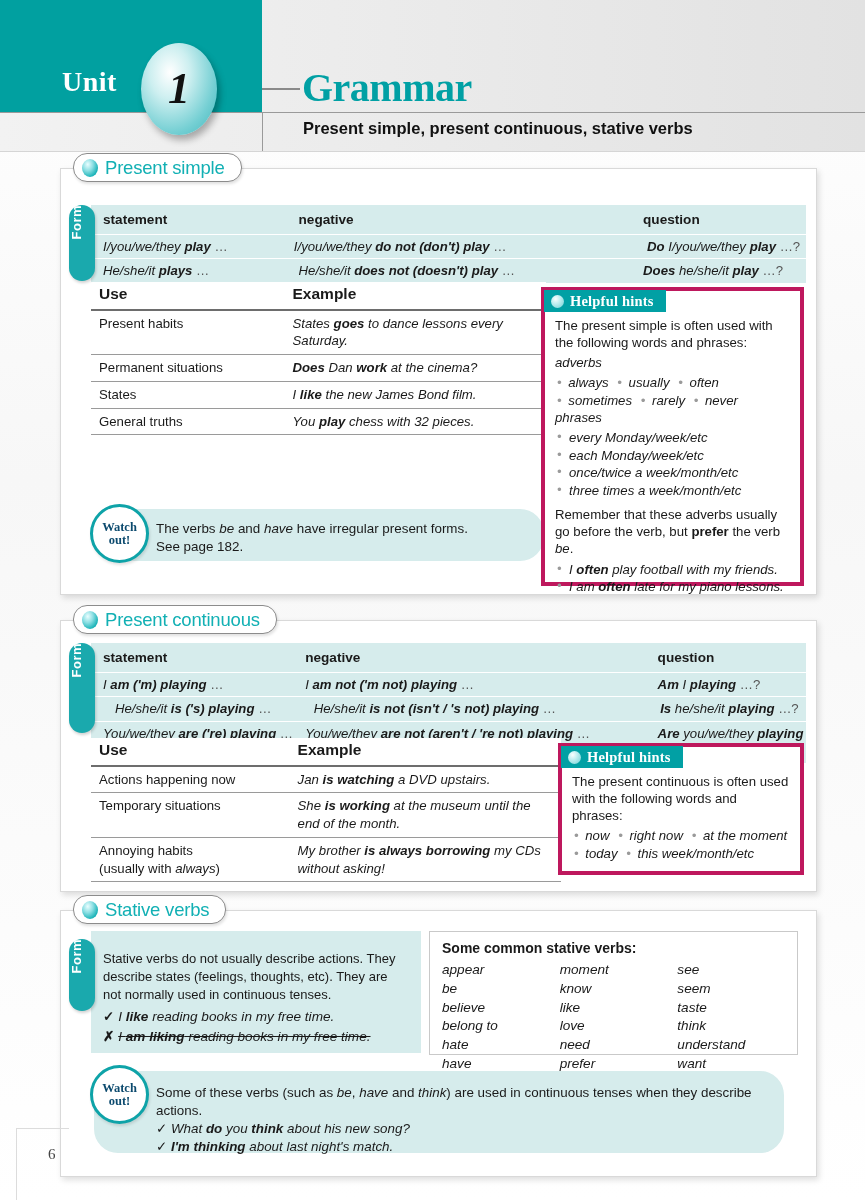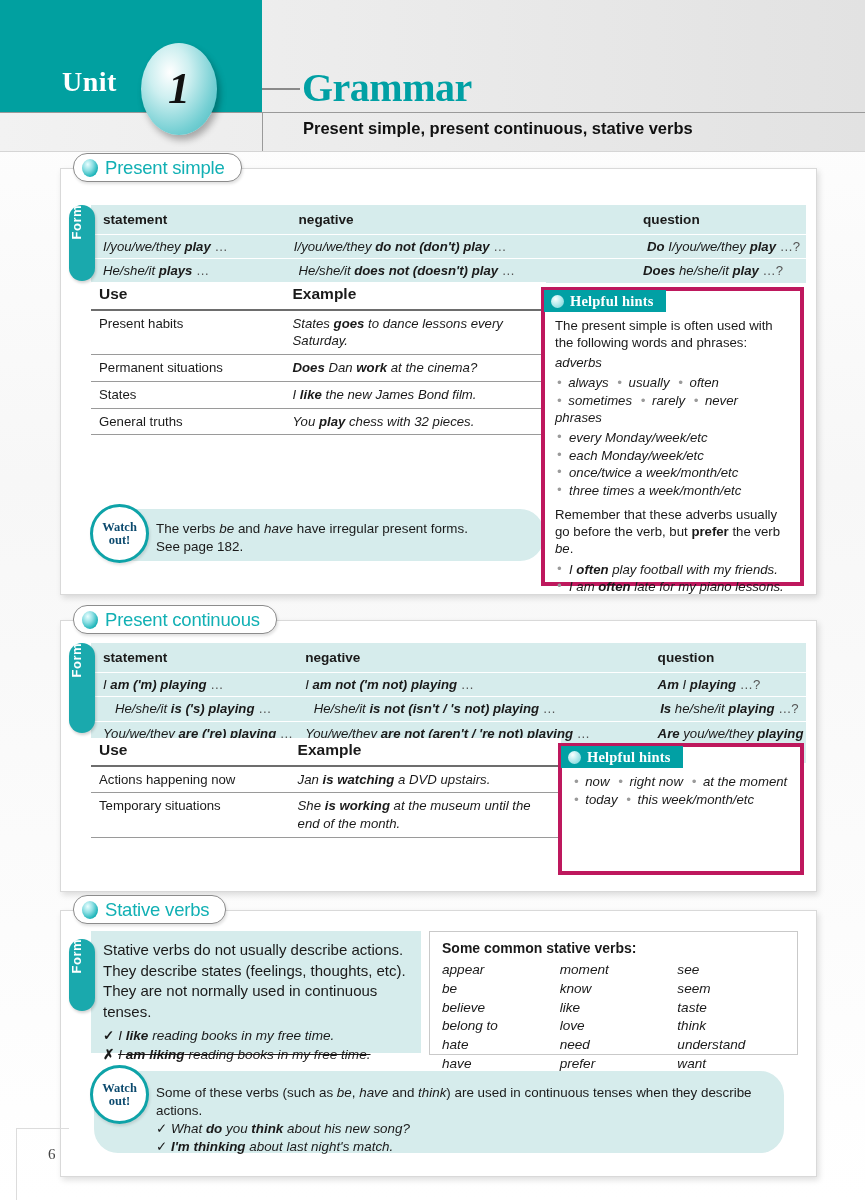--- a/index.html
+++ b/index.html
@@ -93,21 +93,21 @@
   .watch{position:absolute;background:#d6ecec;border-radius:24px;}
   .wbadge{position:absolute;background:#ffffff;border:3px solid #0ea3a8;border-radius:50%;
         display:flex;flex-direction:column;align-items:center;justify-content:center;
         line-height:1.02;z-index:6;box-shadow:1px 2px 3px rgba(0,0,0,.12);}
   .wbadge i{font-style:normal;font-weight:bold;font-size:12.5px;color:#0c4a6e;
         font-family:"Liberation Serif",serif;}
   .wtext{position:absolute;font-size:13.4px;line-height:1.34;}
 
   
   .sv-left{position:absolute;background:#d6ecec;}
-  .sv-left .txt{padding:9px 14px 4px 12px;font-size:15px;line-height:1.37;}
+  .sv-left .txt{padding:19px 14px 4px 12px;font-size:13px;line-height:1.37;}
   .sv-left .ex{padding:0 14px 8px 12px;font-size:13.6px;line-height:1.42;}
   .strike{text-decoration:line-through;}
   .sv-right{position:absolute;background:#fff;border:1px solid #c9c9c9;}
   .sv-right h4{margin:0;padding:8px 0 5px 12px;font-size:14px;font-weight:bold;}
   .sv-cols{display:flex;padding:0 0 8px 12px;}
   .sv-cols div{font-style:italic;font-size:13.6px;line-height:1.38;}
   .pnum{position:absolute;left:48px;top:1146px;font-size:15px;color:#444;
         font-family:"Liberation Serif",serif;}
   .lbox{position:absolute;left:16px;top:1128px;width:52px;height:72px;border:1px solid #dcdcdc;
         border-right:none;border-bottom:none;}
@@ -251,28 +251,33 @@
           <div class="uc" style="width:265px">Example</div>
         </div>
         <div class="urow">
           <div class="uc" style="width:190px">Actions happening now</div>
           <div class="uc ex" style="width:265px"><span class="it">Jan </span><span class="bi">is watching</span><span class="it"> a DVD upstairs.</span></div>
         </div>
         <div class="urow">
           <div class="uc" style="width:190px">Temporary situations</div>
           <div class="uc ex" style="width:265px"><span class="it">She </span><span class="bi">is working</span><span class="it"> at the museum until the end of the month.</span></div>
         </div>
+        <div class="urow last">
+          <div class="uc" style="width:190px">Annoying habits<br>(usually with <span class="it">always</span>)</div>
+          <div class="uc ex" style="width:265px"><span class="it">My brother </span><span class="bi">is always borrowing</span><span class="it"> my CDs without asking!</span></div>
+        </div>
       </div>
 
     <div class="hints" style="left:497px;top:122px;width:238px;height:124px;">
       <div class="hints-hd">
         <span class="dot2"></span>
         <b>Helpful hints</b>
       </div>
       <div class="hints-body">
+        <p>The present continuous is often used with the following words and phrases:</p>
         <div id="h1inline">
             <div class="inl"><span class="b">•</span> now <span class="b">•</span> right now <span class="b">•</span> at the moment</div>
             <div class="inl"><span class="b">•</span> today <span class="b">•</span> this week/month/etc</div>
           </div>
       </div>
     </div>
   </div>
 
   <div class="card" style="left:60px;top:910px;width:755px;height:265px;">
     <div class="sec-badge">

